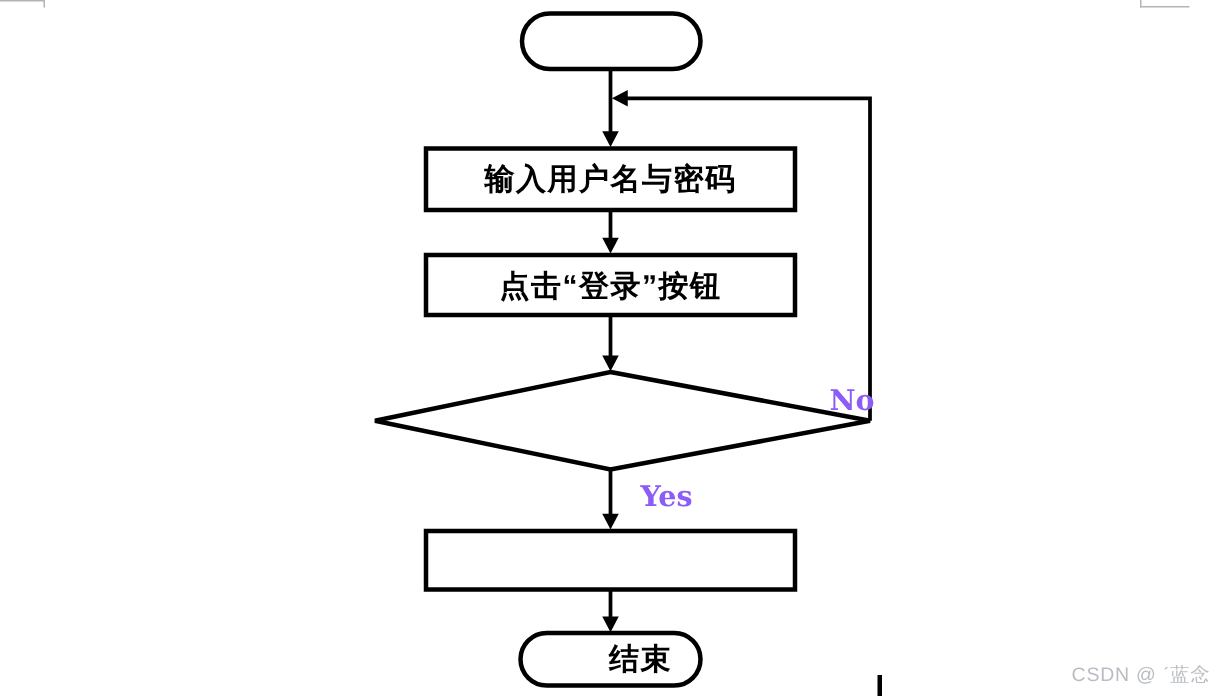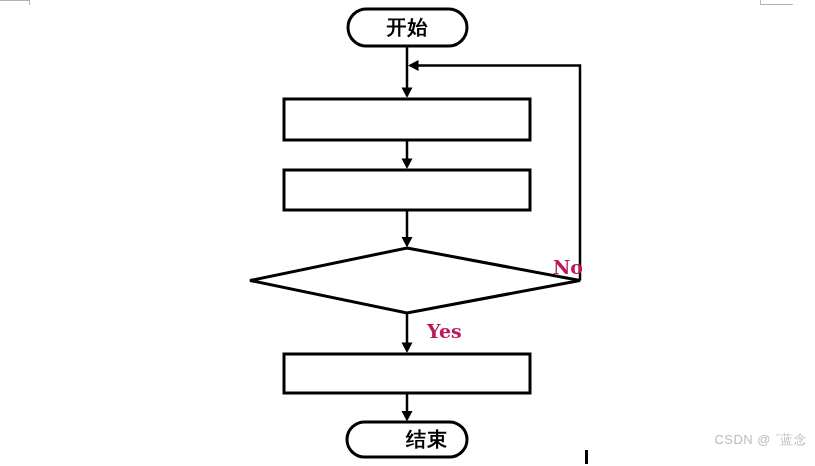--- a/index.html
+++ b/index.html
@@ -23,27 +23,27 @@
     color: #000000;
     white-space: nowrap;
     pointer-events: none;
   }
   .edge-label {
     position: absolute;
     font-family: "DejaVu Serif", "Liberation Serif", serif;
     font-weight: 700;
     font-size: 19px;
     line-height: 1;
-    color: #be185d;
+    color: #8b5cf6;
     white-space: nowrap;
   }
   .watermark {
     position: absolute;
     right: 8px;
-    top: 431px;
+    top: 441px;
     font-size: 13px;
     letter-spacing: 0.5px;
     color: #b9bdc3;
   }
   .caret {
     position: absolute;
     left: 585px;
     top: 450px;
     width: 3px;
     height: 14px;
@@ -78,21 +78,22 @@
     <rect x="347" y="422" width="120" height="35" rx="17.5" ry="17.5" fill="#ffffff" stroke="#000000" stroke-width="3"></rect>
 
     <polygon points="407,98 401.5,87.5 412.5,87.5" fill="#000000"></polygon>
     <polygon points="407,169 401.5,158.5 412.5,158.5" fill="#000000"></polygon>
     <polygon points="407,247.5 401.5,237 412.5,237" fill="#000000"></polygon>
     <polygon points="407,353 401.5,342.5 412.5,342.5" fill="#000000"></polygon>
     <polygon points="407,421.5 401.5,411 412.5,411" fill="#000000"></polygon>
     <polygon points="408,65.5 418.5,60 418.5,71" fill="#000000"></polygon>
   </svg>
 
-  <div class="node-label" style="left:348px; top:9px;  width:119px; height:37px;">开始</div>
+  <div class="node-label" style="left:284px; top:99px; width:246px; height:41px;">输入用户名与密码</div>
+  <div class="node-label" style="left:284px; top:170px; width:246px; height:40px;">点击“登录”按钮</div>
   <div class="node-label" style="left:367px; top:422px; width:120px; height:35px;">结束</div>
 
   <div class="edge-label" style="left:427px; top:322px;">Yes</div>
   <div class="edge-label" style="left:553px; top:258px;">No</div>
 
   <div class="frag frag-tl-h"></div>
   <div class="frag frag-tl-v"></div>
   <div class="frag frag-tr-v"></div>
   <div class="frag frag-tr-h"></div>
   <div class="caret"></div>

